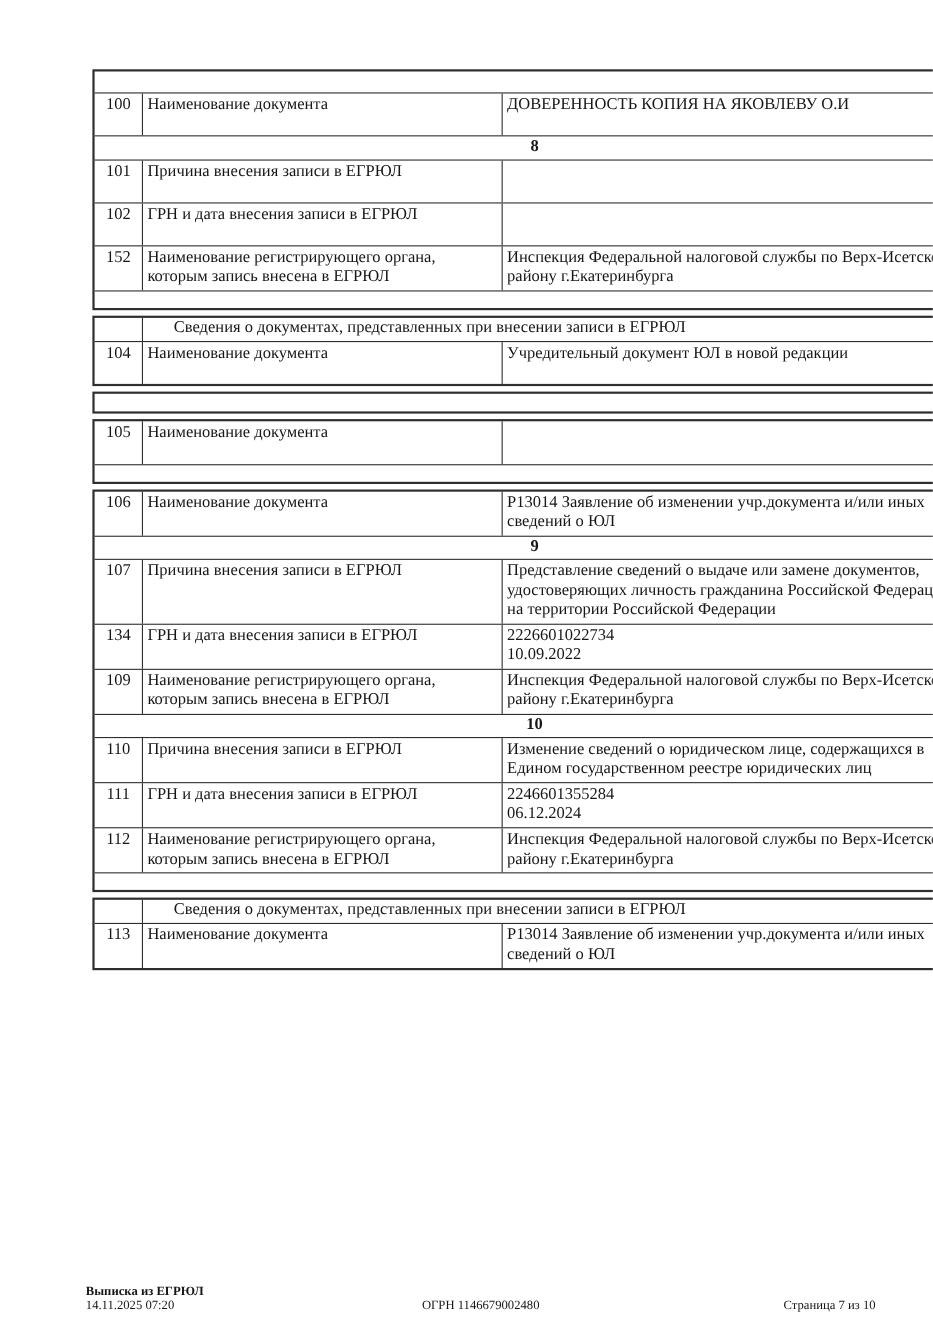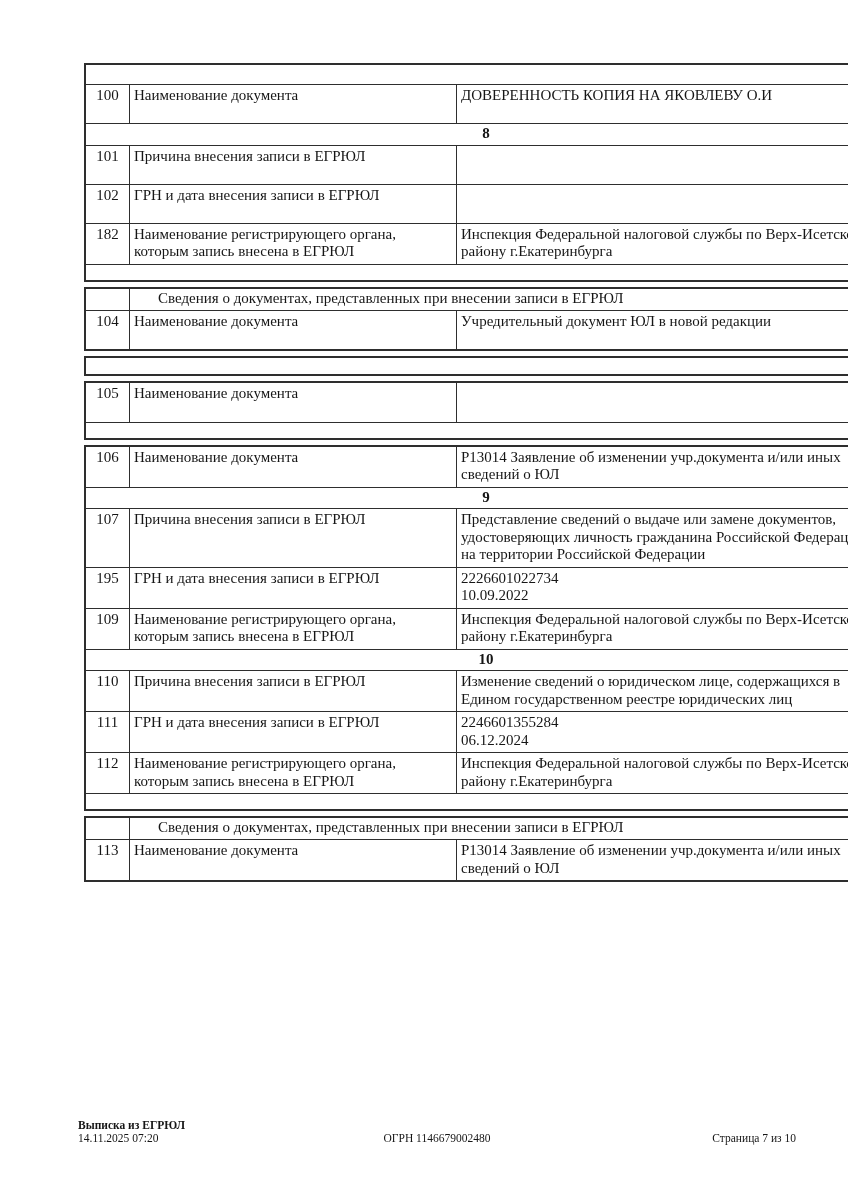--- a/index.html
+++ b/index.html
@@ -83,21 +83,21 @@
     min-height: 16px;
   }
   .block:first-child .row.empty-row:first-child {
     min-height: 19px;
   }
 
   
   .footer {
     position: absolute;
     left: 78px;
-    top: 1119px;
+    top: 1168px;
     width: 718px;
     font-size: 11.5px;
     line-height: 12.5px;
     font-family: Liberation Serif, serif;
   }
   .footer-title {
     font-weight: bold;
   }
   .footer-line {
     display: flex;
@@ -126,21 +126,21 @@
         </div>
         <div class="row data-row">
           <div class="cell num">101</div>
           <div class="cell label">Причина внесения записи в ЕГРЮЛ</div>
         </div>
         <div class="row data-row">
           <div class="cell num">102</div>
           <div class="cell label">ГРН и дата внесения записи в ЕГРЮЛ</div>
         </div>
         <div class="row data-row">
-          <div class="cell num">182</div>
+          <div class="cell num">152</div>
           <div class="cell label">Наименование регистрирующего органа, которым запись внесена в ЕГРЮЛ</div>
           <div class="cell value">Инспекция Федеральной налоговой службы по Верх-Исетскому району г.Екатеринбурга</div>
         </div>
         <div class="row empty-row"></div>
       </div>
       <div class="block">
         <div class="row header-row">
           <div class="cell num"></div>
           <div class="cell header-text">Сведения о документах, представленных при внесении записи в ЕГРЮЛ</div>
         </div>
@@ -168,21 +168,21 @@
         </div>
         <div class="row section-row">
           <div class="cell">9</div>
         </div>
         <div class="row data-row">
           <div class="cell num">107</div>
           <div class="cell label">Причина внесения записи в ЕГРЮЛ</div>
           <div class="cell value">Представление сведений о выдаче или замене документов, удостоверяющих личность гражданина Российской Федерации на территории Российской Федерации</div>
         </div>
         <div class="row data-row">
-          <div class="cell num">195</div>
+          <div class="cell num">134</div>
           <div class="cell label">ГРН и дата внесения записи в ЕГРЮЛ</div>
           <div class="cell value">2226601022734
 10.09.2022</div>
         </div>
         <div class="row data-row">
           <div class="cell num">109</div>
           <div class="cell label">Наименование регистрирующего органа, которым запись внесена в ЕГРЮЛ</div>
           <div class="cell value">Инспекция Федеральной налоговой службы по Верх-Исетскому району г.Екатеринбурга</div>
         </div>
         <div class="row section-row">

